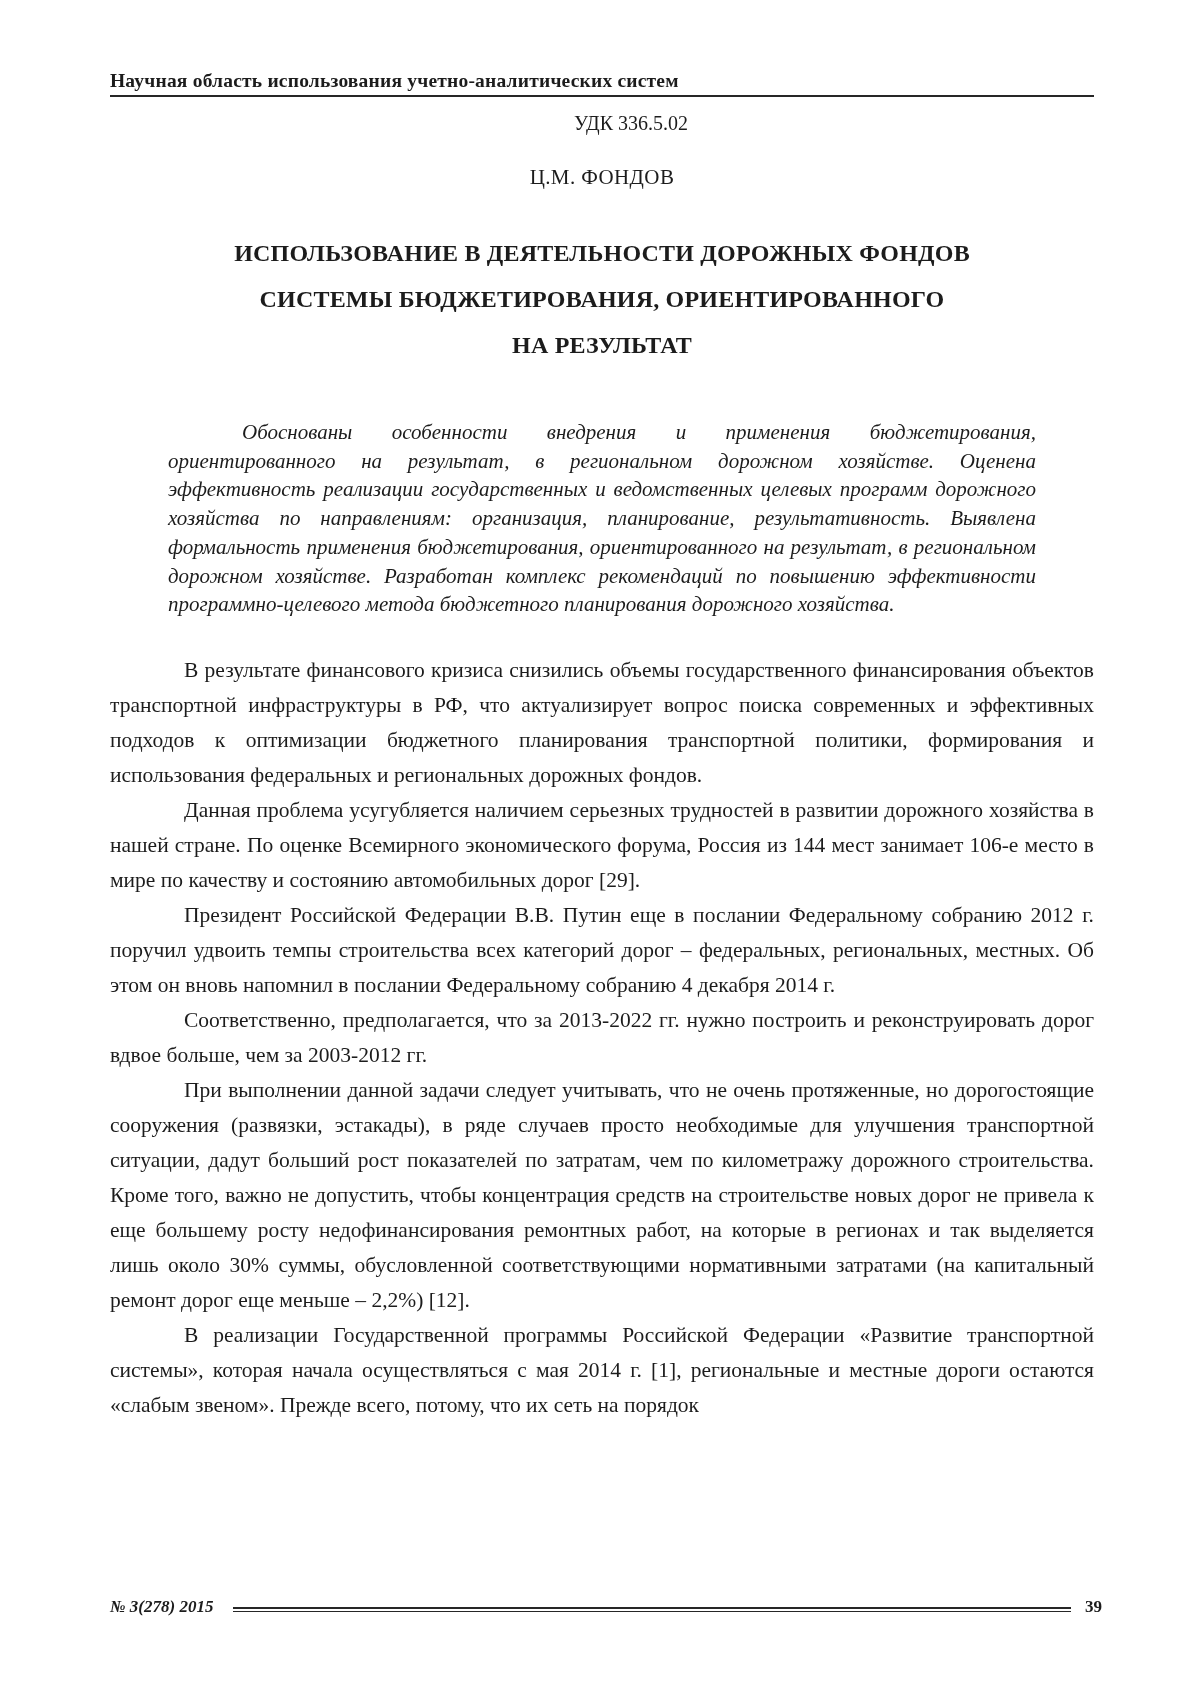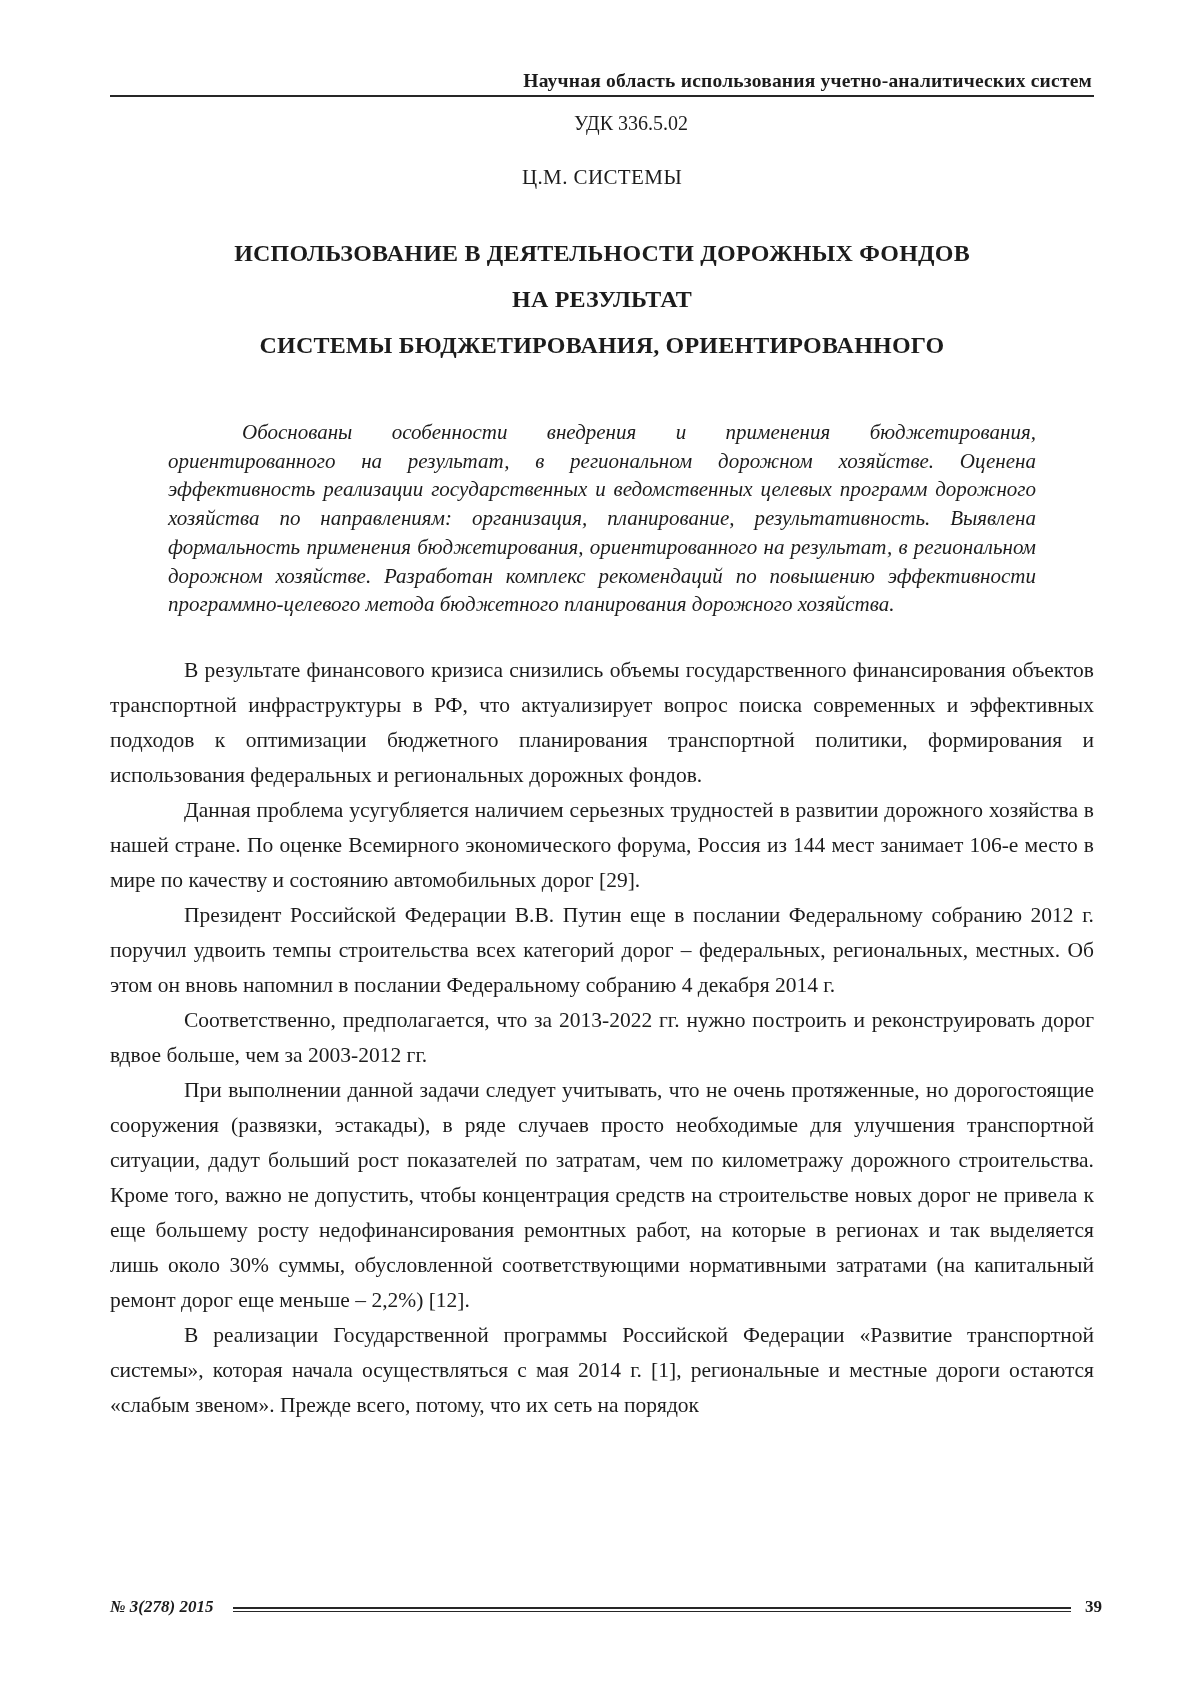--- a/index.html
+++ b/index.html
@@ -16,21 +16,21 @@
     position: absolute;
     inset: 0;
     padding: 0 106px 0 110px;
     box-sizing: border-box;
   }
   
   .running-header {
     margin-top: 70px;
   }
   .rh-text {
-    text-align: right;
+    text-align: left;
     font-weight: bold;
     font-size: 19.5px;
     letter-spacing: 0.2px;
     padding-bottom: 3px;
     padding-right: 2px;
   }
   .header-rule {
     border-bottom: 2.5px solid #262626;
   }
   
@@ -109,26 +109,26 @@
 
 <div class="page">
 
   <div class="running-header">
     <div class="rh-text">Научная область использования учетно-аналитических систем</div>
     <div class="header-rule"></div>
   </div>
 
   <div class="udc">УДК 336.5.02</div>
 
-  <div class="author">Ц.М. СИСТЕМЫ</div>
+  <div class="author">Ц.М. ФОНДОВ</div>
 
   <h1 class="title">
     <span class="title-line">ИСПОЛЬЗОВАНИЕ В ДЕЯТЕЛЬНОСТИ ДОРОЖНЫХ ФОНДОВ</span>
+    <span class="title-line">СИСТЕМЫ БЮДЖЕТИРОВАНИЯ, ОРИЕНТИРОВАННОГО</span>
     <span class="title-line">НА РЕЗУЛЬТАТ</span>
-    <span class="title-line">СИСТЕМЫ БЮДЖЕТИРОВАНИЯ, ОРИЕНТИРОВАННОГО</span>
   </h1>
 
   <div class="abstract">
     <p>Обоснованы особенности внедрения и применения бюджетирования, ориентированного на результат, в региональном дорожном хозяйстве. Оценена эффективность реализации государственных и ведомственных целевых программ дорожного хозяйства по направлениям: организация, планирование, результативность. Выявлена формальность применения бюджетирования, ориентированного на результат, в региональном дорожном хозяйстве. Разработан комплекс рекомендаций по повышению эффективности программно-целевого метода бюджетного планирования дорожного хозяйства.</p>
   </div>
 
   <div class="article-body">
     <p>В результате финансового кризиса снизились объемы государственного финансирования объектов транспортной инфраструктуры в РФ, что актуализирует вопрос поиска современных и эффективных подходов к оптимизации бюджетного планирования транспортной политики, формирования и использования федеральных и региональных дорожных фондов.</p>
     <p>Данная проблема усугубляется наличием серьезных трудностей в развитии дорожного хозяйства в нашей стране. По оценке Всемирного экономического форума, Россия из 144 мест занимает 106-е место в мире по качеству и состоянию автомобильных дорог [29].</p>
     <p>Президент Российской Федерации В.В. Путин еще в послании Федеральному собранию 2012 г. поручил удвоить темпы строительства всех категорий дорог – федеральных, региональных, местных. Об этом он вновь напомнил в послании Федеральному собранию 4 декабря 2014 г.</p>

